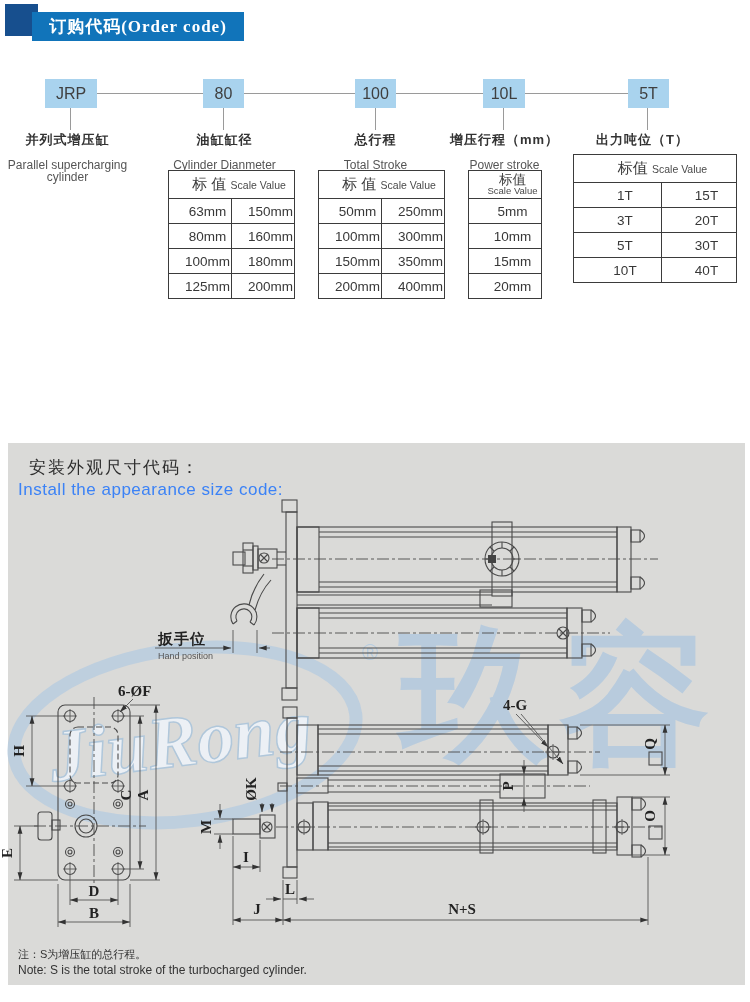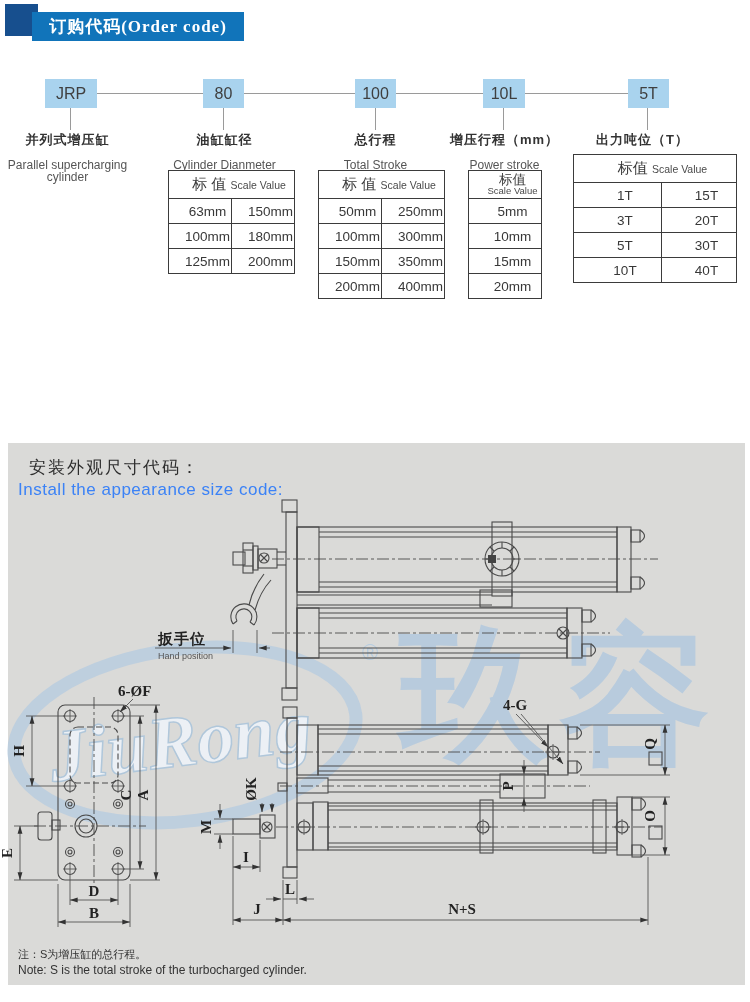--- a/index.html
+++ b/index.html
@@ -92,20 +92,24 @@
 <table class="val" style="left:168px;top:170px;width:122px;">
   <tbody>
       <tr>
         <th colspan="2"><span>标 值</span> <span class="sv">Scale Value</span></th>
       </tr>
   <tr>
         <td style="width:61px;">63mm</td>
         <td>150mm</td>
       </tr>
   <tr>
+        <td>80mm</td>
+        <td>160mm</td>
+      </tr>
+  <tr>
         <td>100mm</td>
         <td>180mm</td>
       </tr>
   <tr>
         <td>125mm</td>
         <td>200mm</td>
       </tr>
 </tbody>
   </table>
 

